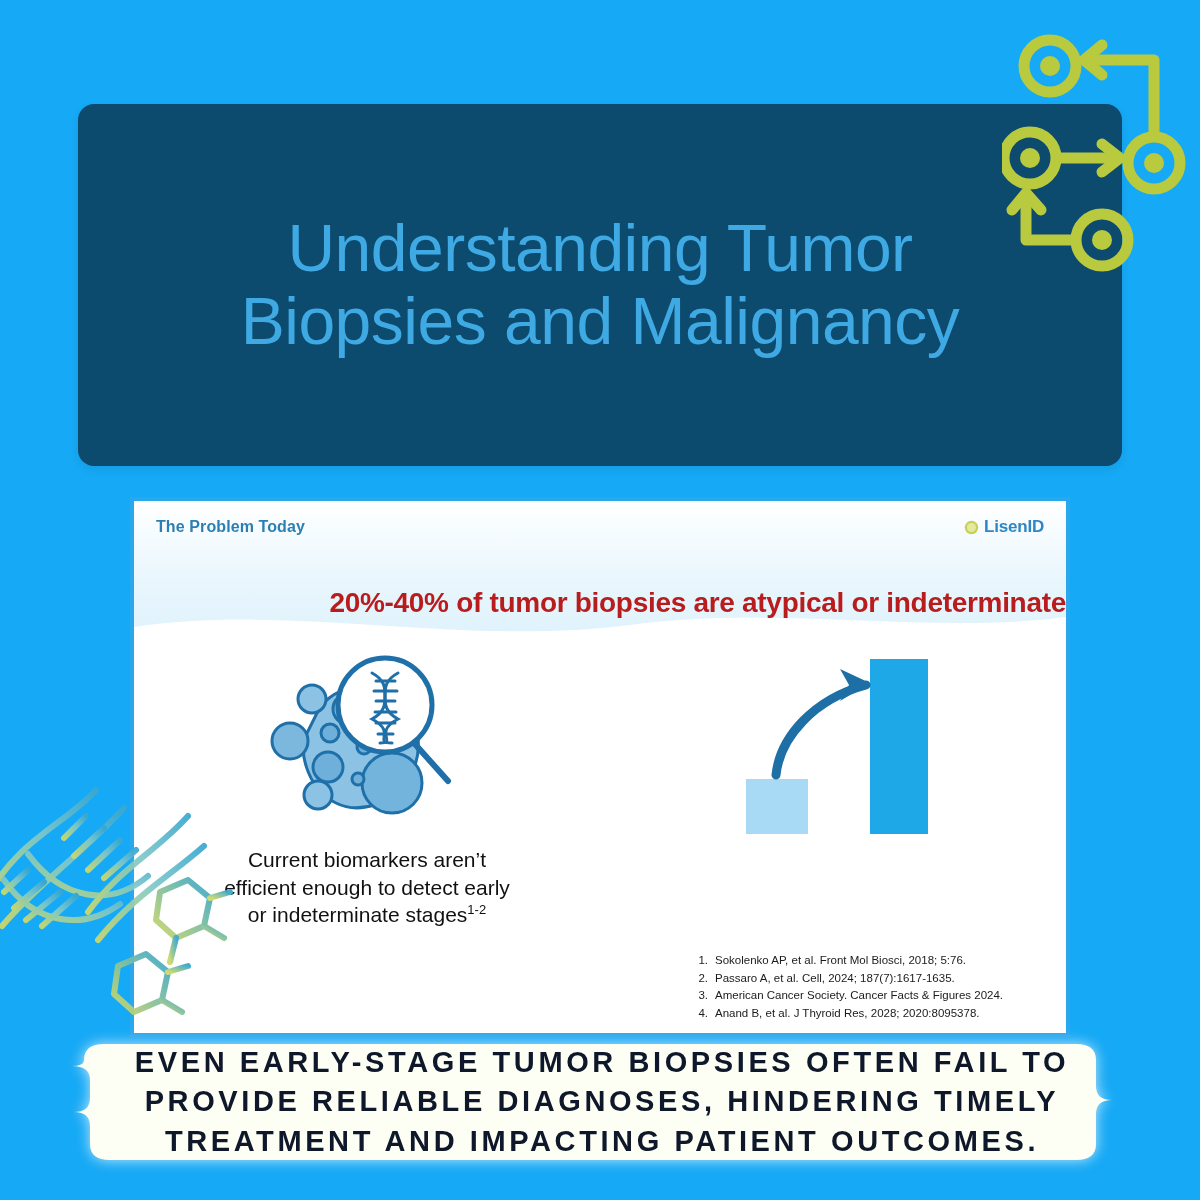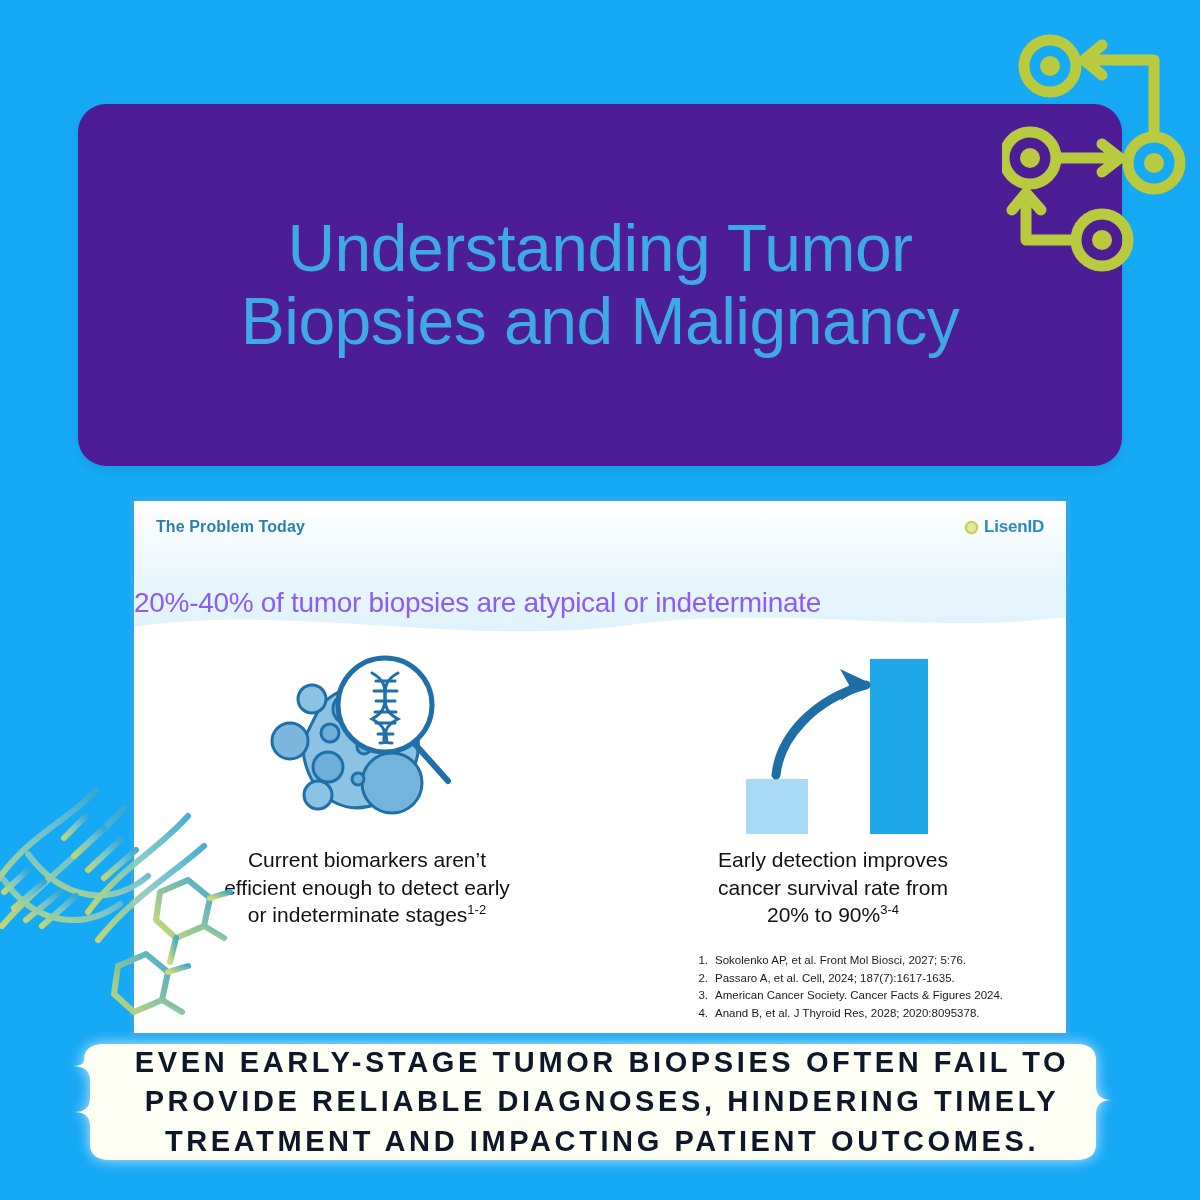--- a/index.html
+++ b/index.html
@@ -38,22 +38,22 @@
     pointer-events: none;
   }
 
   
   .title-card {
     position: absolute;
     left: 78px;
     top: 104px;
     width: 1044px;
     height: 362px;
-    background: #4c1d95;
-    border-radius: 28px;
+    background: #0c4a6e;
+    border-radius: 16px;
     box-shadow: 0 4px 10px rgba(0,0,0,0.07);
     display: flex;
     align-items: center;
     justify-content: center;
     z-index: 2;
   }
 
   .title-text {
     color: #3fa9e3;
     font-size: 66px;
@@ -119,24 +119,24 @@
     color: #2f86c4;
     font-size: 17px;
     font-weight: bold;
     letter-spacing: -0.2px;
   }
 
   .slide-headline {
     position: absolute;
     top: 86px;
     left: 0; right: 0;
-    text-align: left;
-    color: #8b5cf6;
+    text-align: right;
+    color: #b91c1c;
     font-size: 28px;
-    font-weight: normal;
+    font-weight: bold;
     letter-spacing: -0.3px;
   }
 
   
   .cols {
     position: absolute;
     top: 150px;
     left: 0;
     right: 0;
     display: flex;
@@ -363,31 +363,28 @@
         <svg viewBox="0 0 230 190" width="230" height="190">
 
           <rect x="28" y="128" width="62" height="55" fill="#a8daf6"></rect>
 
           <rect x="152" y="8" width="58" height="175" fill="#1fa8e8"></rect>
 
           <path d="M58 124 C 62 86, 96 48, 148 34" fill="none" stroke="#1d6fa6" stroke-width="9" stroke-linecap="round"></path>
           <path d="M122 18 L152 32 L122 50 L131 34 Z" fill="#1d6fa6"></path>
         </svg>
       </div>
-      <div class="col-caption"><span>Early detection improves
-cancer survival rate from
-20% to 90%</span><sup>3-4</sup></div>
     </div>
 
   </div>
 
   <div class="refs">
     <div class="ref-row">
       <span class="ref-num">1.</span>
-      <span class="ref-text">Sokolenko AP, et al. Front Mol Biosci, 2027; 5:76.</span>
+      <span class="ref-text">Sokolenko AP, et al. Front Mol Biosci, 2018; 5:76.</span>
     </div>
     <div class="ref-row">
       <span class="ref-num">2.</span>
       <span class="ref-text">Passaro A, et al. Cell, 2024; 187(7):1617-1635.</span>
     </div>
     <div class="ref-row">
       <span class="ref-num">3.</span>
       <span class="ref-text">American Cancer Society. Cancer Facts &amp; Figures 2024.</span>
     </div>
     <div class="ref-row">

